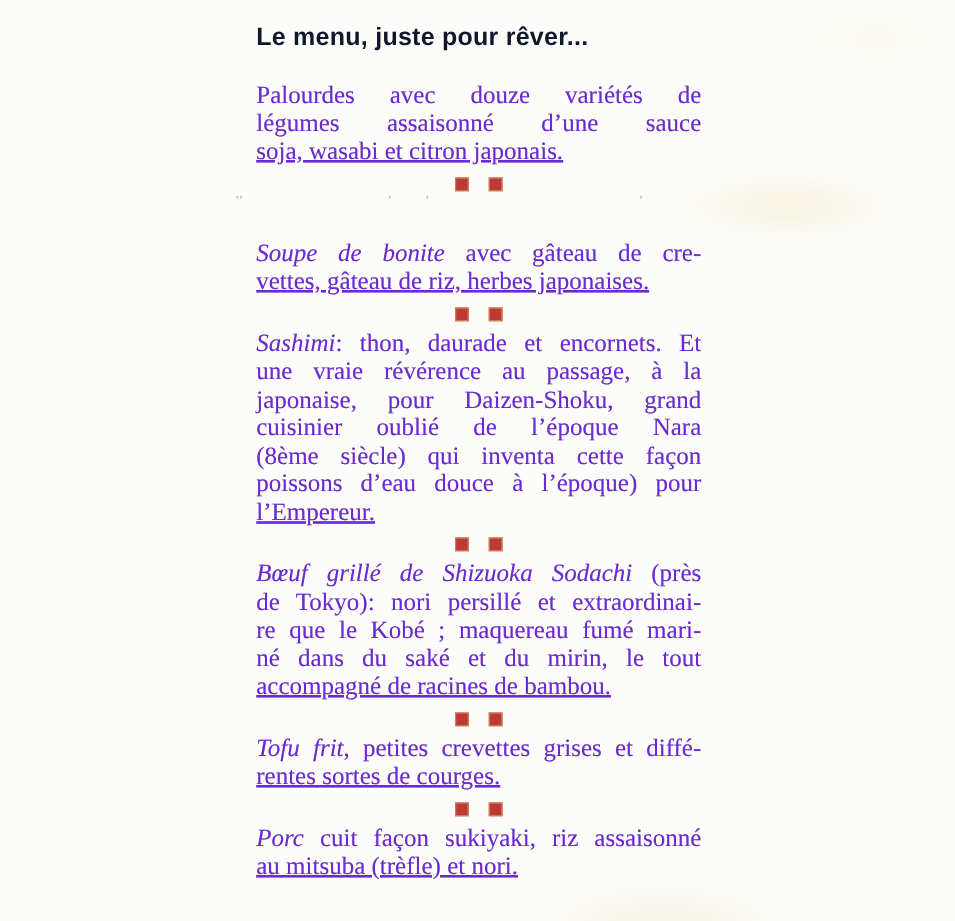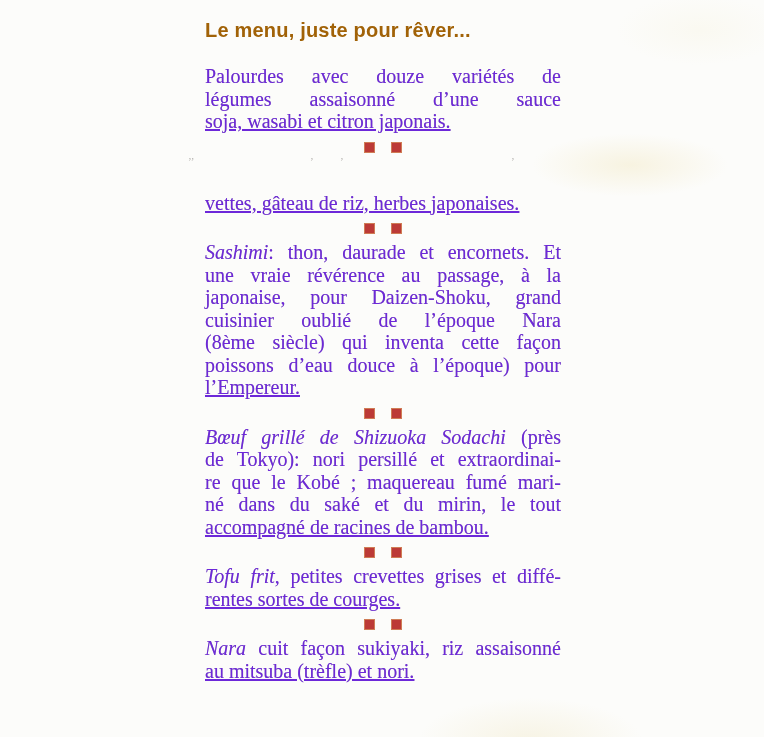--- a/index.html
+++ b/index.html
@@ -26,21 +26,21 @@
     position: relative;
     margin-left: 205px;
     width: 356px;
   }
   .heading {
     margin: 18px 0 23px 0;
     font-family: "Liberation Sans", sans-serif;
     font-weight: bold;
     font-size: 20px;
     line-height: 24px;
-    color: #a16207;
+    color: #0f172a;
     letter-spacing: 0.2px;
   }
   .para {
     color: #6d28d9;
     font-size: 20px;
     line-height: 22.5px;
     text-shadow: 0 0 0.5px rgba(90,90,90,0.45);
   }
   .line {
     text-align: justify;
@@ -104,20 +104,21 @@
           <span class="sq"></span>
           <span class="sq"></span>
         </div>
         <div class="ghost">
           <span class="gm" style="left: -17px;">’’</span>
           <span class="gm" style="left: 105px;">’</span>
           <span class="gm" style="left: 135px;">’</span>
           <span class="gm" style="left: 306px;">’</span>
         </div>
         <div class="para">
+          <div class="line"><span class="it">Soupe de bonite</span><span class=""> avec gâteau de cre-</span></div>
           <div class="line last"><span class="">vettes, gâteau de riz, herbes japonaises.</span></div>
         </div>
         <div class="sep">
           <span class="sq"></span>
           <span class="sq"></span>
         </div>
         <div class="para">
           <div class="line"><span class="it">Sashimi</span><span class="">: thon, daurade et encornets. Et</span></div>
           <div class="line"><span class="">une vraie révérence au passage, à la</span></div>
           <div class="line"><span class="">japonaise, pour Daizen-Shoku, grand</span></div>
@@ -143,18 +144,18 @@
         </div>
         <div class="para">
           <div class="line"><span class="it">Tofu frit</span><span class="">, petites crevettes grises et diffé-</span></div>
           <div class="line last"><span class="">rentes sortes de courges.</span></div>
         </div>
         <div class="sep">
           <span class="sq"></span>
           <span class="sq"></span>
         </div>
         <div class="para">
-          <div class="line"><span class="it">Nara</span><span class=""> cuit façon sukiyaki, riz assaisonné</span></div>
+          <div class="line"><span class="it">Porc</span><span class=""> cuit façon sukiyaki, riz assaisonné</span></div>
           <div class="line last"><span class="">au mitsuba (trèfle) et nori.</span></div>
         </div>
       </div>
   </div>
 </div>
 
 </body></html>

